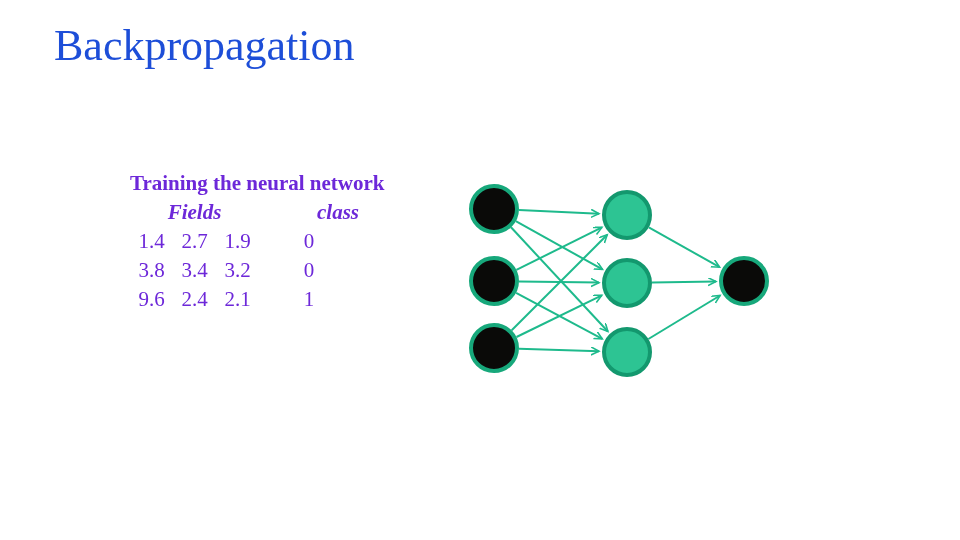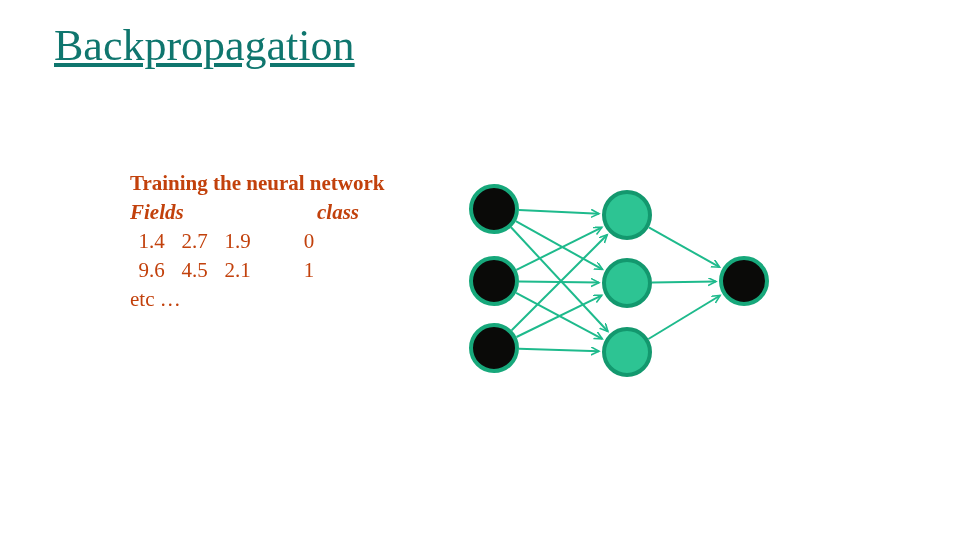--- a/index.html
+++ b/index.html
@@ -11,36 +11,35 @@
     overflow: hidden;
   }
   .slide { position: absolute; inset: 0; }
   .title {
     position: absolute;
     left: 54px; top: 24px;
     margin: 0;
     font-size: 44px;
     font-weight: normal;
     line-height: 1;
-    color: #0f766e;
+    color: #1d4ed8;
     white-space: nowrap;
-    text-decoration: underline;
   }
   .panel {
     position: absolute;
     left: 130px; top: 169px;
     font-size: 21px;
     line-height: 29px;
-    color: #c2410c;
+    color: #6d28d9;
     white-space: nowrap;
   }
   .heading { font-weight: bold; }
   .hdr-row .fields-lbl {
     display: inline-block; width: 129px;
-    font-weight: bold; font-style: italic;
+    font-weight: bold; font-style: italic; text-align: center;
   }
   .hdr-row .class-lbl {
     display: inline-block; width: 100px;
     text-align: right;
     font-weight: bold; font-style: italic;
   }
   .row .f { display: inline-block; width: 43px; text-align: center; }
   .row .c { display: inline-block; width: 100px; text-align: center; }
   .nn-svg {
     position: absolute;
@@ -57,23 +56,25 @@
 
   <div class="panel">
     <div class="heading">Training the neural network</div>
     <div class="hdr-row">
       <span class="fields-lbl">Fields</span><span class="class-lbl">class</span>
     </div>
     <div class="row">
       <span class="f">1.4</span><span class="f">2.7</span><span class="f">1.9</span><span class="c">0</span>
     </div>
     <div class="row">
-      <span class="f">9.6</span><span class="f">4.5</span><span class="f">2.1</span><span class="c">1</span>
+      <span class="f">3.8</span><span class="f">3.4</span><span class="f">3.2</span><span class="c">0</span>
     </div>
-    <div class="footer">etc …</div>
+    <div class="row">
+      <span class="f">9.6</span><span class="f">2.4</span><span class="f">2.1</span><span class="c">1</span>
+    </div>
   </div>
 
   <svg id="nn" class="nn-svg" xmlns="http://www.w3.org/2000/svg" viewBox="440 160 360 240">
       <defs>
         <marker id="ah" markerWidth="12" markerHeight="12" refX="8" refY="4" orient="auto" markerUnits="userSpaceOnUse">
           <path d="M0,0 L8,4 L0,8" fill="none" stroke="#1eba8c" stroke-width="1.6"></path>
         </marker>
       </defs>
       <line x1="519.0" y1="210.1" x2="599.0" y2="213.7" stroke="#1eba8c" stroke-width="2" marker-end="url(#ah)"></line>
       <line x1="515.8" y1="221.2" x2="602.5" y2="269.4" stroke="#1eba8c" stroke-width="2" marker-end="url(#ah)"></line>

